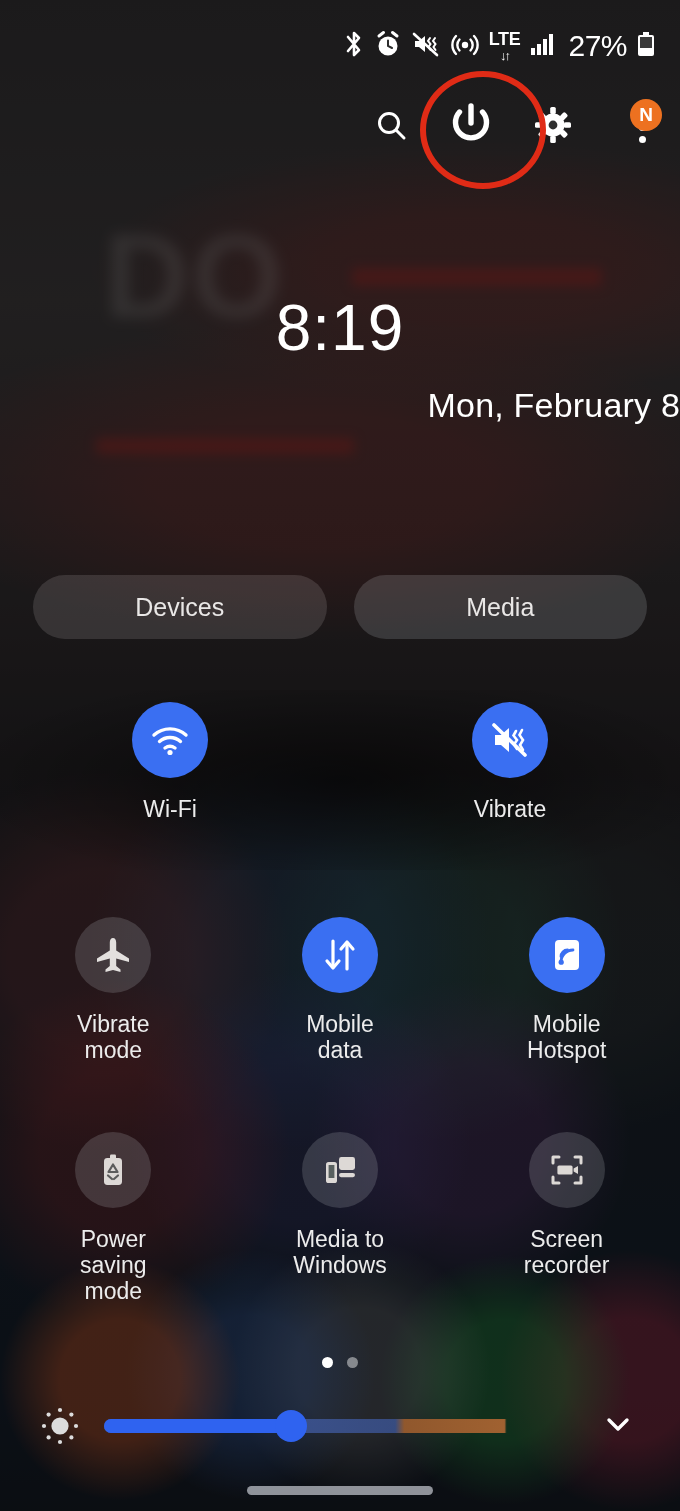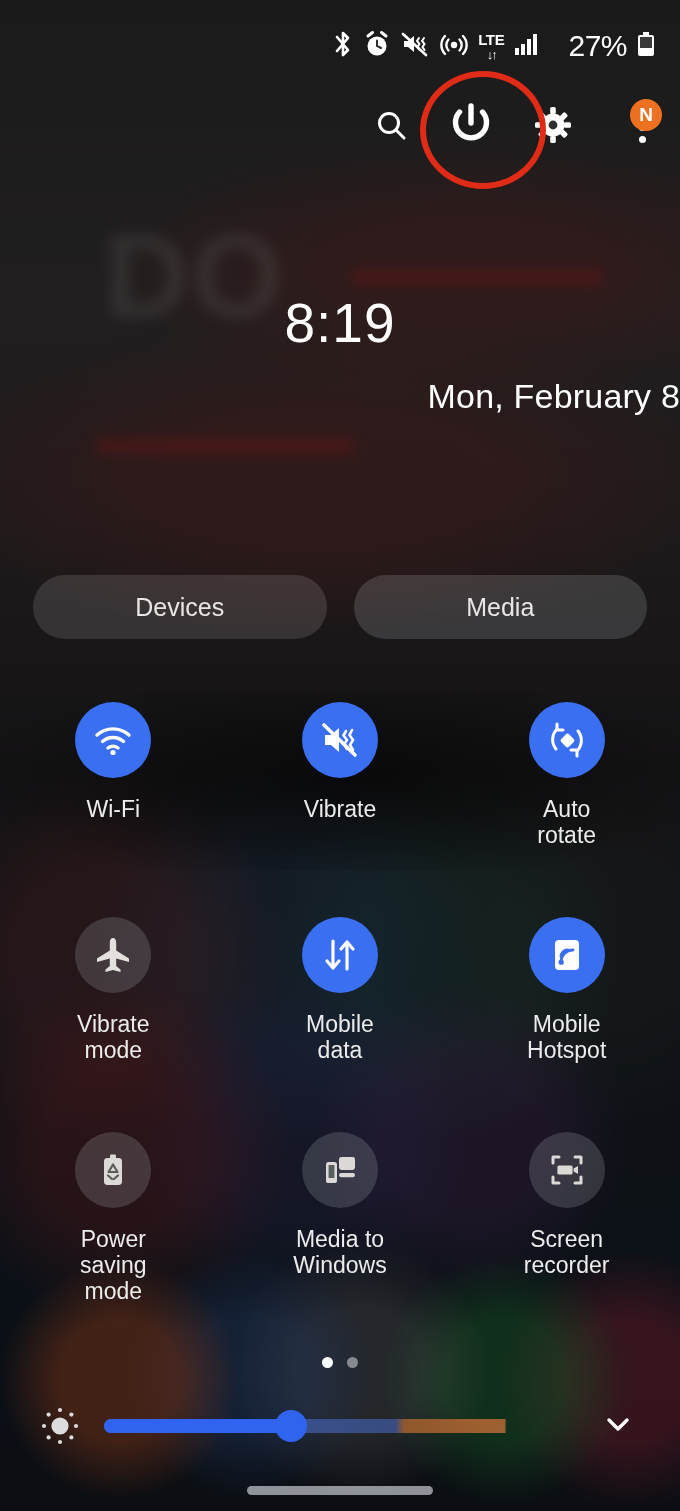--- a/index.html
+++ b/index.html
@@ -100,29 +100,29 @@
     gap: 9px;
     padding-right: 24px;
     box-sizing: border-box;
     color: #fff;
   }
   .status-bar .sb-icon { display: block; }
   .battery-pct {
     font-size: 30px;
     letter-spacing: -.5px;
     color: #fff;
-    margin-left: 20px;
+    margin-left: 4px;
   }
   .lte-block {
     display: flex;
     flex-direction: column;
     align-items: center;
     line-height: 1;
   }
-  .lte-block .lte-txt { font-size: 15px; font-weight: bold; letter-spacing: -.3px; }
+  .lte-block .lte-txt { font-size: 18px; font-weight: bold; letter-spacing: -.3px; }
   .lte-block .lte-arrows { font-size: 13px; margin-top: 1px; letter-spacing: -2px; }
 
   
   .header-row {
     position: absolute;
     top: 96px;
     left: 0; right: 0;
     height: 62px;
     display: flex;
     align-items: center;
@@ -174,21 +174,21 @@
   }
 
   
   .clock-wrap {
     position: absolute;
     top: 296px; left: 0; right: 0;
     text-align: center;
     color: #fff;
   }
   .clock-time {
-    font-size: 55px;
+    font-size: 64px;
     font-weight: 300;
     letter-spacing: 1px;
     line-height: 1;
   }
   .clock-date {
     margin-top: 26px;
     font-size: 34px;
     font-weight: 400;
     letter-spacing: .2px;
     text-align: right;
@@ -214,21 +214,20 @@
   .pill.media { background: rgba(225,228,235,.16); }
 
   
   .tiles {
     position: absolute;
     top: 702px; left: 0; right: 0;
   }
   .tile-row {
     display: flex;
     height: 215px;
-    justify-content: flex-end;
   }
   .tile {
     flex: 1;
     display: flex;
     flex-direction: column;
     align-items: center;
     cursor: pointer;
   }
   .tile-circle {
     width: 76px; height: 76px;
@@ -462,35 +461,20 @@
               <path d="M7 17 H13 L21 10 V34 L13 27 H7 Z" fill="#fff"></path>
               <g fill="none" stroke="#fff" stroke-width="2.6" stroke-linecap="round">
                 <path d="M28 13 L25.5 17.5 L29 22 L26 26.5 L29 31"></path>
                 <path d="M34 12 L31.5 17 L35 22 L32 27 L35 32"></path>
               </g>
               <path d="M6 7 L37 37" stroke="#fff" stroke-width="3.6" stroke-linecap="round"></path>
             </svg>
           </div>
           <div class="tile-label">Vibrate</div>
         </div>
-        <div class="tile">
-          <div class="tile-circle on">
-            <svg width="44" height="44" viewBox="0 0 44 44">
-              <g fill="none" stroke="#fff" stroke-width="3" stroke-linecap="round">
-                <path d="M12 11 A15 15 0 0 0 11 31"></path>
-                <path d="M32 33 A15 15 0 0 0 33 13"></path>
-                <path d="M12 6 L12 12 L18 12"></path>
-                <path d="M32 38 L32 32 L26 32"></path>
-              </g>
-              <rect x="17" y="17" width="11" height="11" rx="2.2" transform="rotate(45 22.5 22.5)" fill="#fff"></rect>
-            </svg>
-          </div>
-          <div class="tile-label">Auto
-rotate</div>
-        </div>
       </div>
       <div class="tile-row">
         <div class="tile">
           <div class="tile-circle off">
             <svg width="44" height="44" viewBox="0 0 44 44">
               <path d="M22 5 C24 5 25.2 7 25.2 9.4 L25.2 17.5 L38 25.5 L38 29 L25.2 25.4 L25.2 33 L29.5 36.4 L29.5 39 L22 37 L14.5 39 L14.5 36.4 L18.8 33 L18.8 25.4 L6 29 L6 25.5 L18.8 17.5 L18.8 9.4 C18.8 7 20 5 22 5 Z" fill="#e3e0de"></path>
             </svg>
           </div>
           <div class="tile-label">Vibrate
 mode</div>

